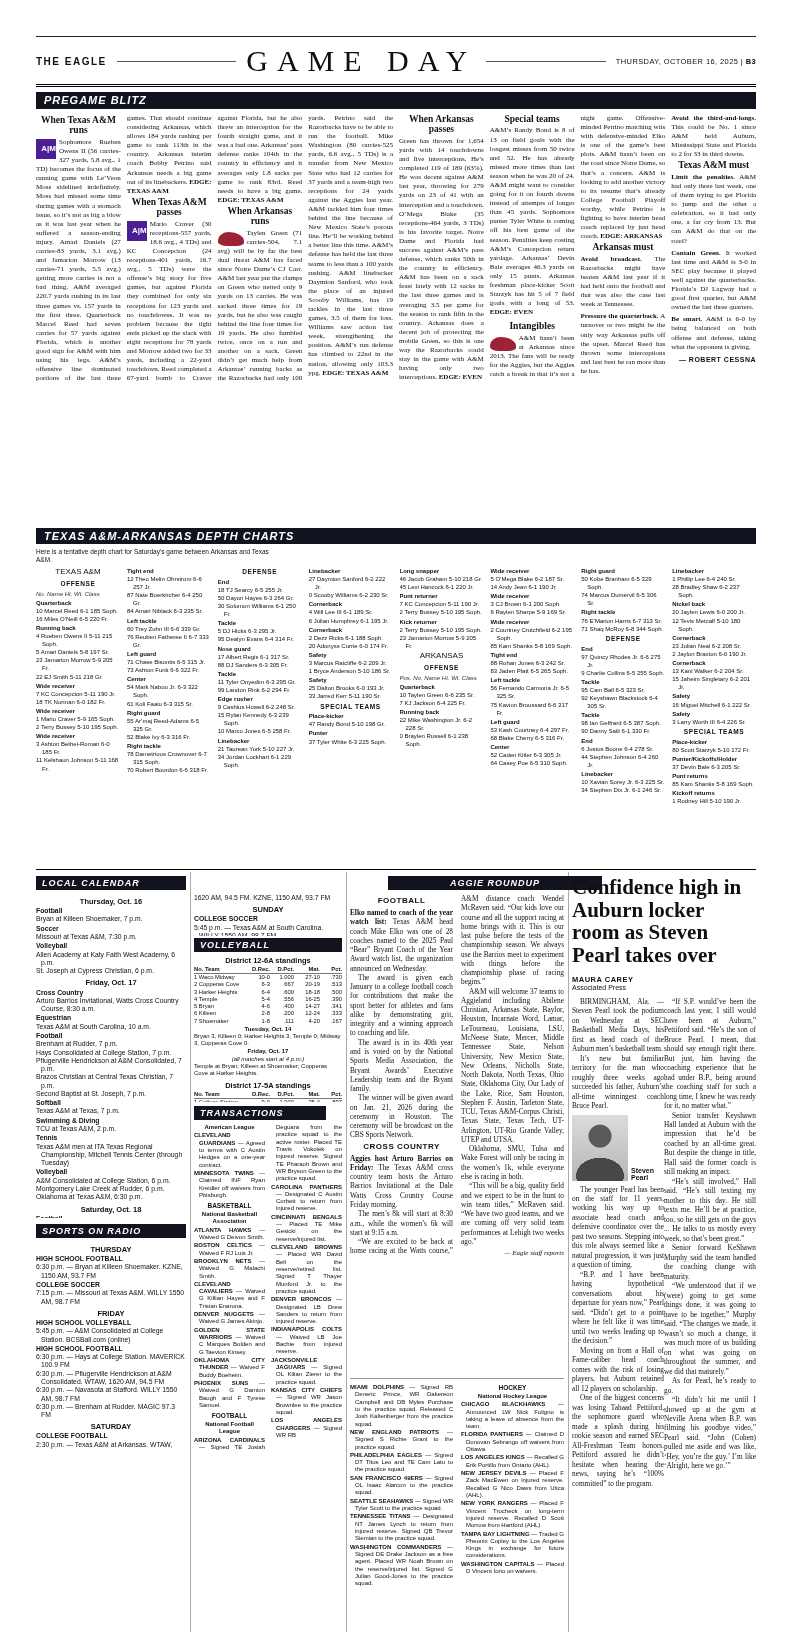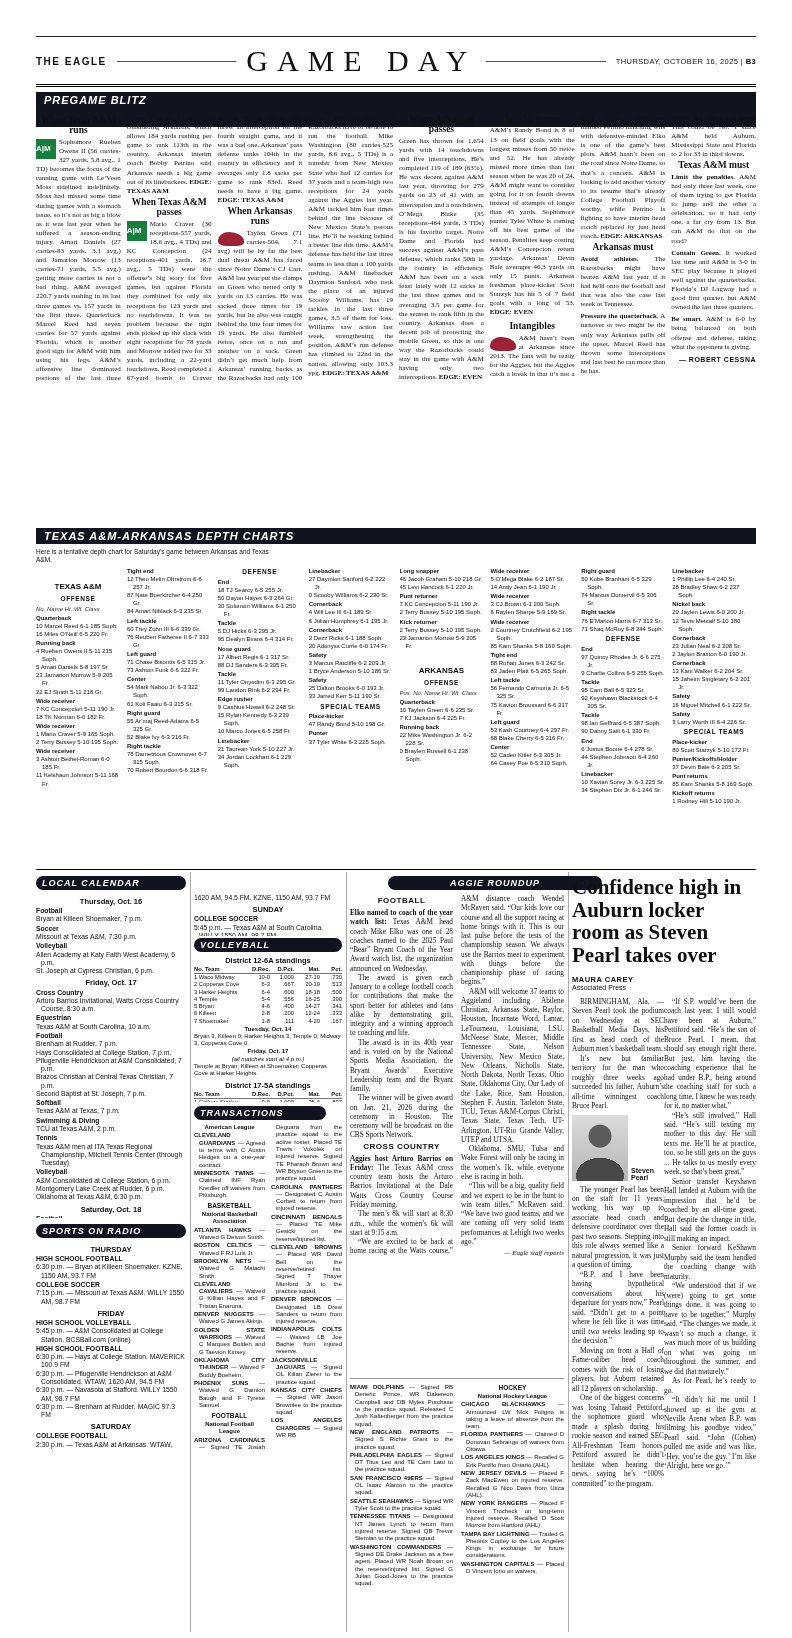--- a/index.html
+++ b/index.html
@@ -13,46 +13,46 @@
   #mast { left:36px; top:44px; width:720px; display:flex; align-items:center; gap:10px; }
   .m-paper { font:bold 10px "Liberation Sans",sans-serif; letter-spacing:1.5px; white-space:nowrap; }
   .m-line { flex:1; height:1px; background:#555; }
   .m-title { font:400 30px "Liberation Serif",serif; letter-spacing:9px; white-space:nowrap; }
   .m-date { font:7.5px "Liberation Sans",sans-serif; letter-spacing:.4px; white-space:nowrap; }
   .m-date b { font-weight:bold; }
   #mastrule { left:36px; top:84px; width:720px; height:4px; border-top:3px double #000; }
 
   
   .banner, .sbanner { background:#11131f; color:#fff; font:italic bold 11px "Liberation Sans",sans-serif; letter-spacing:1px; padding:2px 8px; overflow:hidden; white-space:nowrap; }
-  .sbanner { font-size:9px; height:14px; padding:2px 6px;border-radius:7px; }
-  #b-pregame { left:36px; top:92px; width:720px; height:35px; }
+  .sbanner { font-size:9px; height:14px; padding:2px 6px; }
+  #b-pregame { left:36px; top:92px; width:720px; height:17px; }
   #b-depth   { left:36px; top:528px; width:720px; height:16px; }
   #b-cal   { left:36px;  top:876px;  width:150px; }
   #b-radio { left:36px;  top:1224px; width:150px; }
   #b-vb    { left:194px; top:938px;  width:148px; }
   #b-tr    { left:194px; top:1106px; width:132px; }
   #b-ar    { left:350px; top:876px;  width:214px; text-align:center;margin-left:38px; }
 
   
   #pregame { left:36px; top:114px; width:720px; height:406px; column-count:8; column-gap:6px; font-size:7px; line-height:1.3; text-align:justify; overflow:hidden; }
   .story h3 { font:bold 9.5px/1.1 "Liberation Serif",serif; margin:1px 0 2px; text-align:center; }
   .stxt { margin:0 0 4px; }
   .stxt .edge { font-weight:bold; }
   .must { margin:0 0 3px; }
   .must b { font-weight:bold; }
-  .logo-am { float:left; width:20px; height:20px; margin:1px 3px 1px 0; background:#15803d; color:#fff; font:bold 8px/20px "Liberation Sans",sans-serif; text-align:left; }
+  .logo-am { float:left; width:20px; height:20px; margin:1px 3px 1px 0; background:#4c1d95; color:#fff; font:bold 8px/20px "Liberation Sans",sans-serif; text-align:right; }
   .logo-ark { float:left; width:26px; height:14px; margin:3px 3px 1px 0; background:#9d2235; border-radius:65% 90% 45% 55% / 90% 100% 35% 45%; }
   .cessna { text-align:right; font:bold 7px "Liberation Sans",sans-serif; letter-spacing:.5px; margin-top:4px; }
 
   
   #depth-intro { left:36px; top:548px; width:250px; font:6.5px/1.2 "Liberation Sans",sans-serif; }
   #depth { left:36px; top:566px; width:720px; height:298px; display:grid; grid-template-columns:repeat(8,1fr); gap:0 7px; font:6px/1.35 "Liberation Sans",sans-serif; overflow:hidden; }
   .dcol { overflow:hidden; }
   .dl { padding-left:6px; text-indent:-6px; }
-  .dl.tm { font-weight:bold; font-size:8px; padding:0; text-indent:0; text-align:center; margin-top:16px; }
+  .dl.tm { font-weight:normal; font-size:8px; padding:0; text-indent:0; text-align:center; margin-top:1px; }
   .dl.sc { font-weight:bold; font-size:6.5px; letter-spacing:.6px; padding:0; text-indent:0; text-align:center; margin:2px 0 1px; }
   .dl.ps { font-weight:bold; padding:0; text-indent:0; margin-top:1px; }
   .dl.hd { font-style:italic; color:#333; padding:0; text-indent:0; }
   #hrule-main { left:36px; top:869px; width:720px; height:1px; background:#000; }
 
   
   .agate { font:6.8px/1.22 "Liberation Sans",sans-serif; overflow:hidden; }
   #cal-list   { left:36px; top:894px;  width:150px; height:324px; }
   #radio-list { left:36px; top:1242px; width:150px; height:390px; }
   #radio2     { left:194px; top:894px; width:148px; height:42px; }
@@ -151,21 +151,21 @@
       <p class="stxt"><span>A&amp;M’s Randy Bond is 8 of 13 on field goals with the longest misses from 50 twice and 52. He has already missed more times than last season when he was 20 of 24. A&amp;M might want to consider going for it on fourth downs instead of attempts of longer than 45 yards. Sophomore punter Tyler White is coming off his best game of the season. Penalties keep costing A&amp;M’s Concepcion return yardage. Arkansas’ Devin Bale averages 46.3 yards on only 15 punts. Arkansas freshman place-kicker Scott Starzyk has hit 5 of 7 field goals with a long of 53.</span> <b class="edge">EDGE: EVEN</b></p>
     </div>
     <div class="story">
       <h3>Intangibles</h3>
       <p class="stxt"><span class="logo-ark"></span><span>A&amp;M hasn’t been at Arkansas since 2013. The fans will be ready for the Aggies, but the Aggies catch a break in that it’s not a night game. Offensive-minded Petrino matching wits with defensive-minded Elko is one of the game’s best plots. A&amp;M hasn’t been on the road since Notre Dame, so that’s a concern. A&amp;M is looking to add another victory to its resume that’s already College Football Playoff worthy, while Petrino is fighting to have interim head coach replaced by just head coach.</span> <b class="edge">EDGE: ARKANSAS</b></p>
     </div>
     <div class="story">
       <h3>Arkansas must</h3>
       <div>
 
-      <p class="must"><b>Avoid athletes.</b><span> The Razorbacks might have beaten A&amp;M last year if it had held onto the football and that was also the case last week at Tennessee.</span></p>
+      <p class="must"><b>Avoid broadcast.</b><span> The Razorbacks might have beaten A&amp;M last year if it had held onto the football and that was also the case last week at Tennessee.</span></p>
           <p class="must"><b>Pressure the quarterback.</b><span> A turnover or two might be the only way Arkansas pulls off the upset. Marcel Reed has thrown some interceptions and last best he ran more than he has.</span></p>
           <p class="must"><b>Avoid the third-and-longs.</b><span> This could be No. 1 since A&amp;M held Auburn, Mississippi State and Florida to 2 for 33 in third downs.</span></p>
         </div>
     </div>
     <div class="story">
       <h3>Texas A&amp;M must</h3>
       <div>
 
       <p class="must"><b>Limit the penalties.</b><span> A&amp;M had only three last week, one of them trying to get Florida to jump and the other a celebration, so it had only one, a far cry from 13. But can A&amp;M do that on the road?</span></p>
           <p class="must"><b>Contain Green.</b><span> It worked last time and A&amp;M is 3-0 in SEC play because it played well against the quarterbacks. Florida’s DJ Lagway had a good first quarter, but A&amp;M owned the last three quarters.</span></p>
@@ -622,22 +622,22 @@
         <p class="ap">The younger Pearl has been on the staff for 11 years, working his way up to associate head coach and defensive coordinator over the past two seasons. Stepping into this role always seemed like a natural progression, it was just a question of timing.</p>
             <p class="ap">“B.P. and I have been having hypothetical conversations about his departure for years now,” Pearl said. “Didn’t get to a point where he felt like it was time until two weeks leading up to the decision.”</p>
             <p class="ap">Moving on from a Hall of Fame-caliber head coach comes with the risk of losing players, but Auburn retained all 12 players on scholarship.</p>
             <p class="ap">One of the biggest concerns was losing Tahaad Pettiford, the sophomore guard who made a splash during his rookie season and earned SEC All-Freshman Team honors. Pettiford assured he didn’t hesitate when hearing the news, saying he’s “100% committed” to the program.</p>
           </div>
       </div>
       <div class="art-col">
         <div>
 
         <p class="ap">“If S.P. would’ve been the coach last year, I still would have been at Auburn,” Pettiford said. “He’s the son of Bruce Pearl. I mean, that should say enough right there. But just, him having the coaching experience that he had under B.P., being around the coaching staff for such a long time, I knew he was ready for it, no matter what.”</p>
+            <p class="ap">Senior transfer Keyshawn Hall landed at Auburn with the impression that he’d be coached by an all-time great. But despite the change in title, Hall said the former coach is still making an impact.</p>
             <p class="ap">“He’s still involved,” Hall said. “He’s still texting my mother to this day. He still texts me. He’ll be at practice, too, so he still gets on the guys ... He talks to us mostly every week, so that’s been great.”</p>
-            <p class="ap">Senior transfer Keyshawn Hall landed at Auburn with the impression that he’d be coached by an all-time great. But despite the change in title, Hall said the former coach is still making an impact.</p>
             <p class="ap">Senior forward KeShawn Murphy said the team handled the coaching change with maturity.</p>
             <p class="ap">“We understood that if we (were) going to get some things done, it was going to have to be together,” Murphy said. “The changes we made, it wasn’t so much a change, it was much more of us building on what was going on throughout the summer, and we did that maturely.”</p>
             <p class="ap">As for Pearl, he’s ready to go.</p>
             <p class="ap">“It didn’t hit me until I showed up at the gym at Neville Arena when B.P. was filming his goodbye video,” Pearl said. “John (Cohen) pulled me aside and was like, ‘Hey, you’re the guy.’ I’m like ‘Alright, here we go.’”</p>
           </div>
       </div>
     </div>
   </div>
 
 </div>

